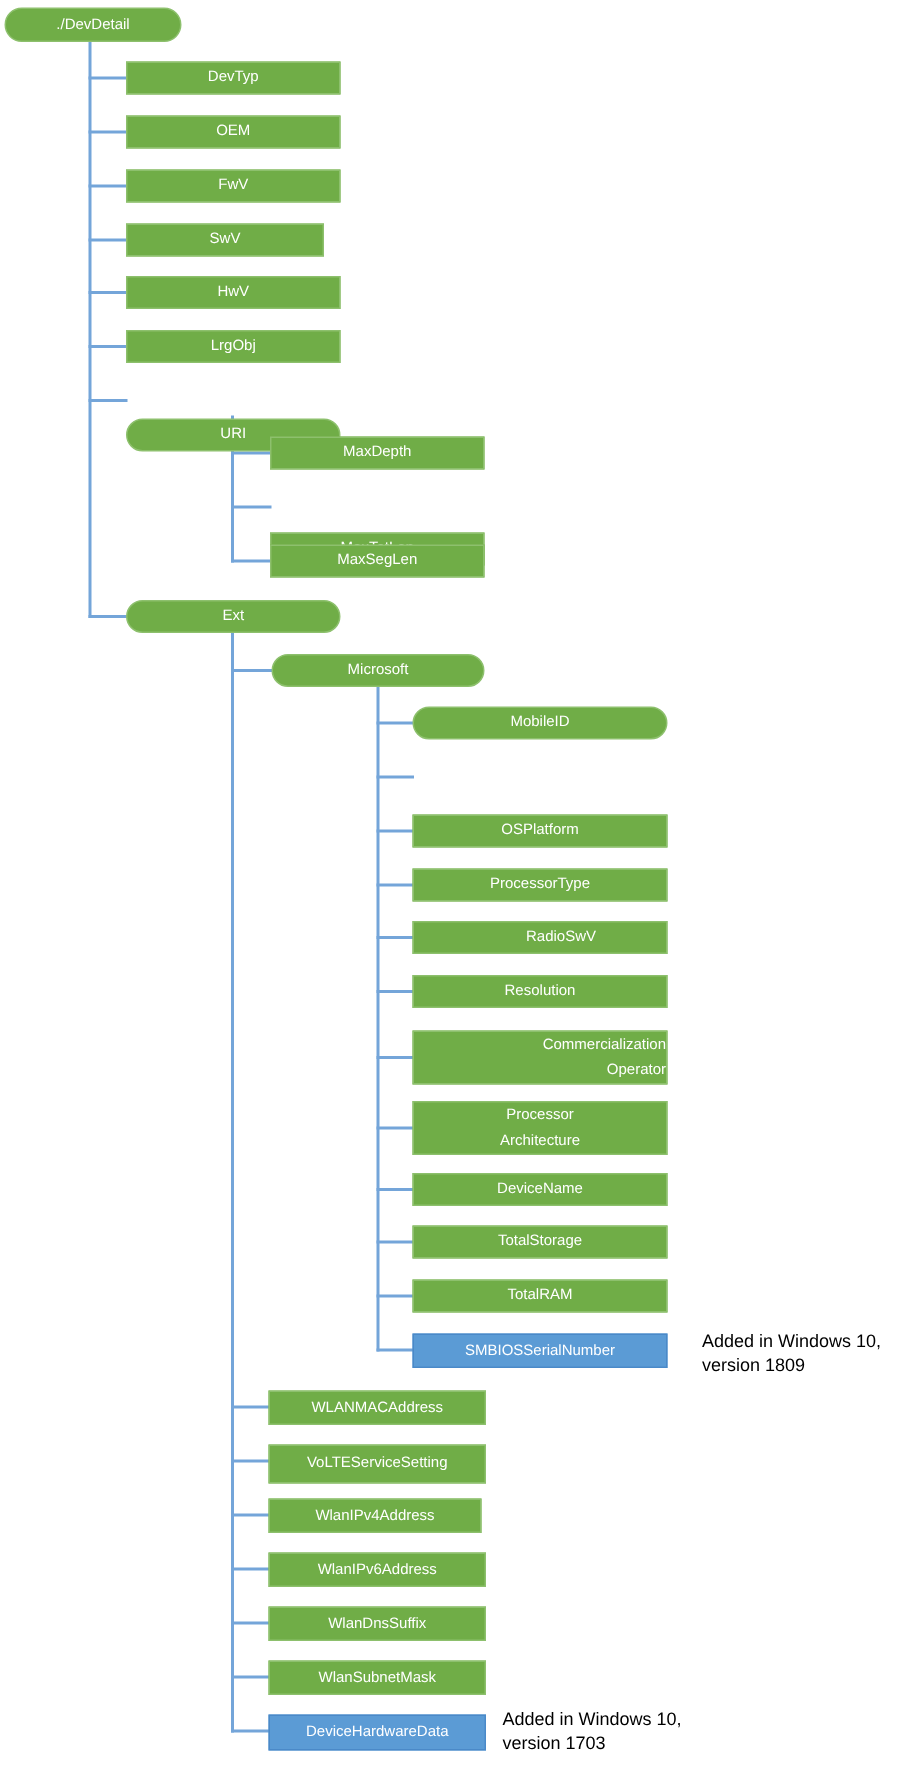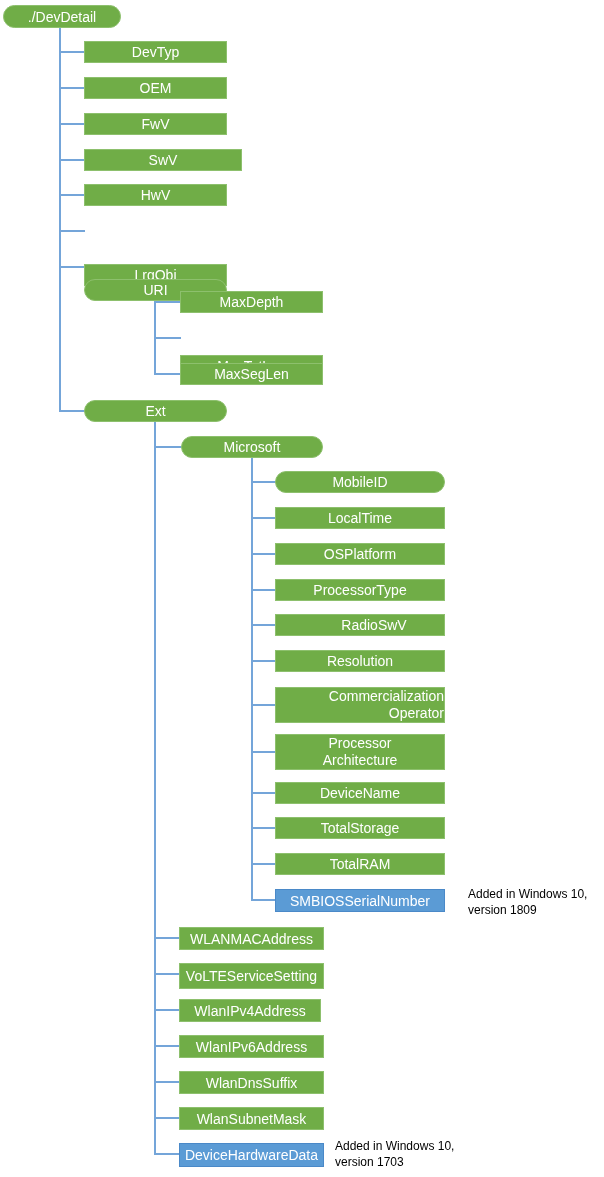--- a/index.html
+++ b/index.html
@@ -16,21 +16,21 @@
     background: var(--connector, #74A5D9);
   }
   .node {
     position: absolute;
     box-sizing: border-box;
     display: flex;
     flex-direction: column;
     align-items: center;
     justify-content: center;
     color: var(--node-text, #ffffff);
-    font-size: 14px;
+    font-size: 10px;
     line-height: 16px;
     text-align: center;
     white-space: nowrap;
   }
   .node.green {
     background: var(--green-fill, #70AD47);
     border: 1px solid var(--green-border, #8DC06D);
   }
   .node.blue {
     background: var(--blue-fill, #5B9BD5);
@@ -82,31 +82,30 @@
     <div class="connector" style="left: 251px; top: 704px; width: 25px; height: 2px;"></div>
     <div class="connector" style="left: 251px; top: 751px; width: 25px; height: 2px;"></div>
     <div class="connector" style="left: 251px; top: 792px; width: 25px; height: 2px;"></div>
     <div class="connector" style="left: 251px; top: 827px; width: 25px; height: 2px;"></div>
     <div class="connector" style="left: 251px; top: 863px; width: 25px; height: 2px;"></div>
     <div class="connector" style="left: 251px; top: 899px; width: 25px; height: 2px;"></div>
     <div class="node green pill" style="left: 3px; top: 5px; width: 118px; height: 23px;">./DevDetail</div>
     <div class="node green" style="left: 84px; top: 41px; width: 143px; height: 22px;">DevTyp</div>
     <div class="node green" style="left: 84px; top: 77px; width: 143px; height: 22px;">OEM</div>
     <div class="node green" style="left: 84px; top: 113px; width: 143px; height: 22px;">FwV</div>
-    <div class="node green" style="left: 84px; top: 149px; width: 158px; height: 22px;">SwV</div>
+    <div class="node green" style="left: 84px; top: 149px; width: 132px; height: 22px;">SwV</div>
     <div class="node green" style="left: 84px; top: 184px; width: 143px; height: 22px;">HwV</div>
-    <div class="node green" style="left: 84px; top: 220px; width: 143px; height: 22px; margin-top: 44px;">LrgObj</div>
+    <div class="node green" style="left: 84px; top: 220px; width: 143px; height: 22px;">LrgObj</div>
     <div class="node green pill" style="left: 84px; top: 256px; width: 143px; height: 22px; margin-top: 23px;">URI</div>
     <div class="node green" style="left: 180px; top: 291px; width: 143px; height: 22px;">MaxDepth</div>
     <div class="node green" style="left: 180px; top: 327px; width: 143px; height: 22px; margin-top: 28px;">MaxTotLen</div>
     <div class="node green" style="left: 180px; top: 363px; width: 143px; height: 22px;">MaxSegLen</div>
     <div class="node green pill" style="left: 84px; top: 400px; width: 143px; height: 22px;">Ext</div>
     <div class="node green pill" style="left: 181px; top: 436px; width: 142px; height: 22px;">Microsoft</div>
     <div class="node green" style="left: 275px; top: 471px; width: 170px; height: 22px; border-radius: 11px;">MobileID</div>
-    <div class="node green" style="left: 275px; top: 507px; width: 170px; height: 22px;">LocalTime</div>
     <div class="node green" style="left: 275px; top: 543px; width: 170px; height: 22px;">OSPlatform</div>
     <div class="node green" style="left: 275px; top: 579px; width: 170px; height: 22px;">ProcessorType</div>
     <div class="node green" style="left: 275px; top: 614px; width: 170px; height: 22px; padding-left: 28px;">RadioSwV</div>
     <div class="node green" style="left: 275px; top: 650px; width: 170px; height: 22px;">Resolution</div>
     <div class="node green multiline" style="left: 275px; top: 687px; width: 170px; height: 36px; align-items: flex-end;">
       <div>Commercialization</div>
       <div>Operator</div>
     </div>
     <div class="node green multiline" style="left: 275px; top: 734px; width: 170px; height: 36px;">
       <div>Processor</div>

